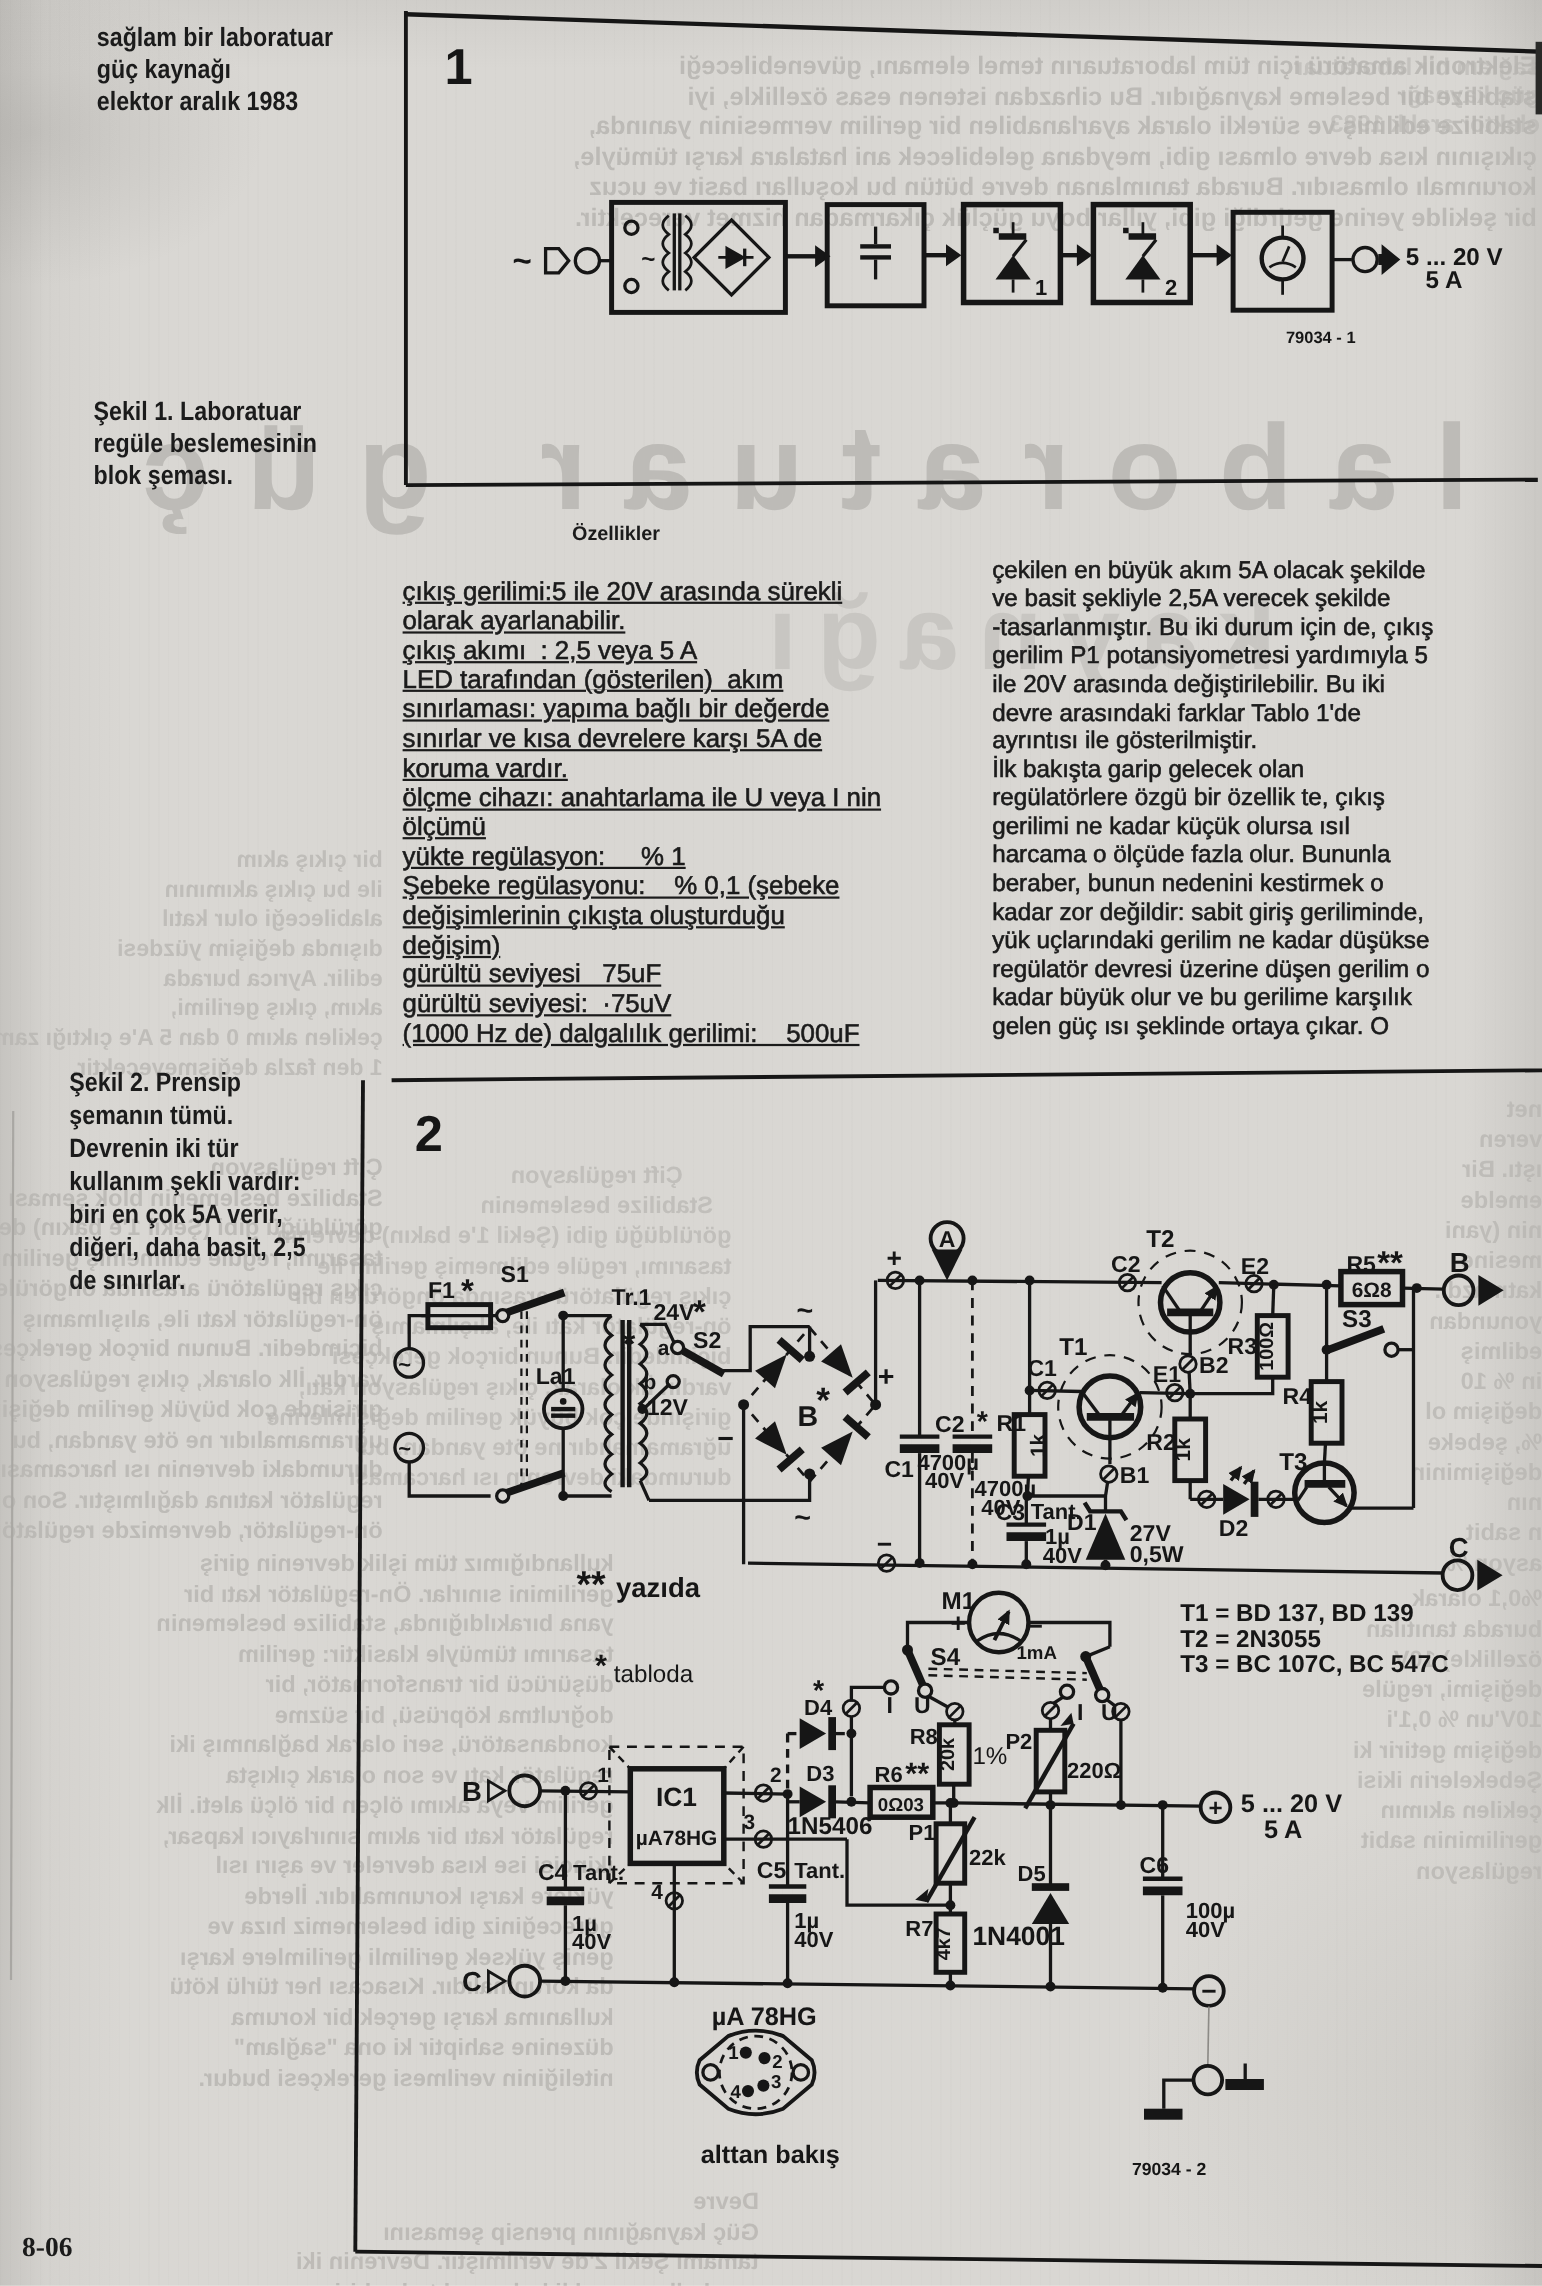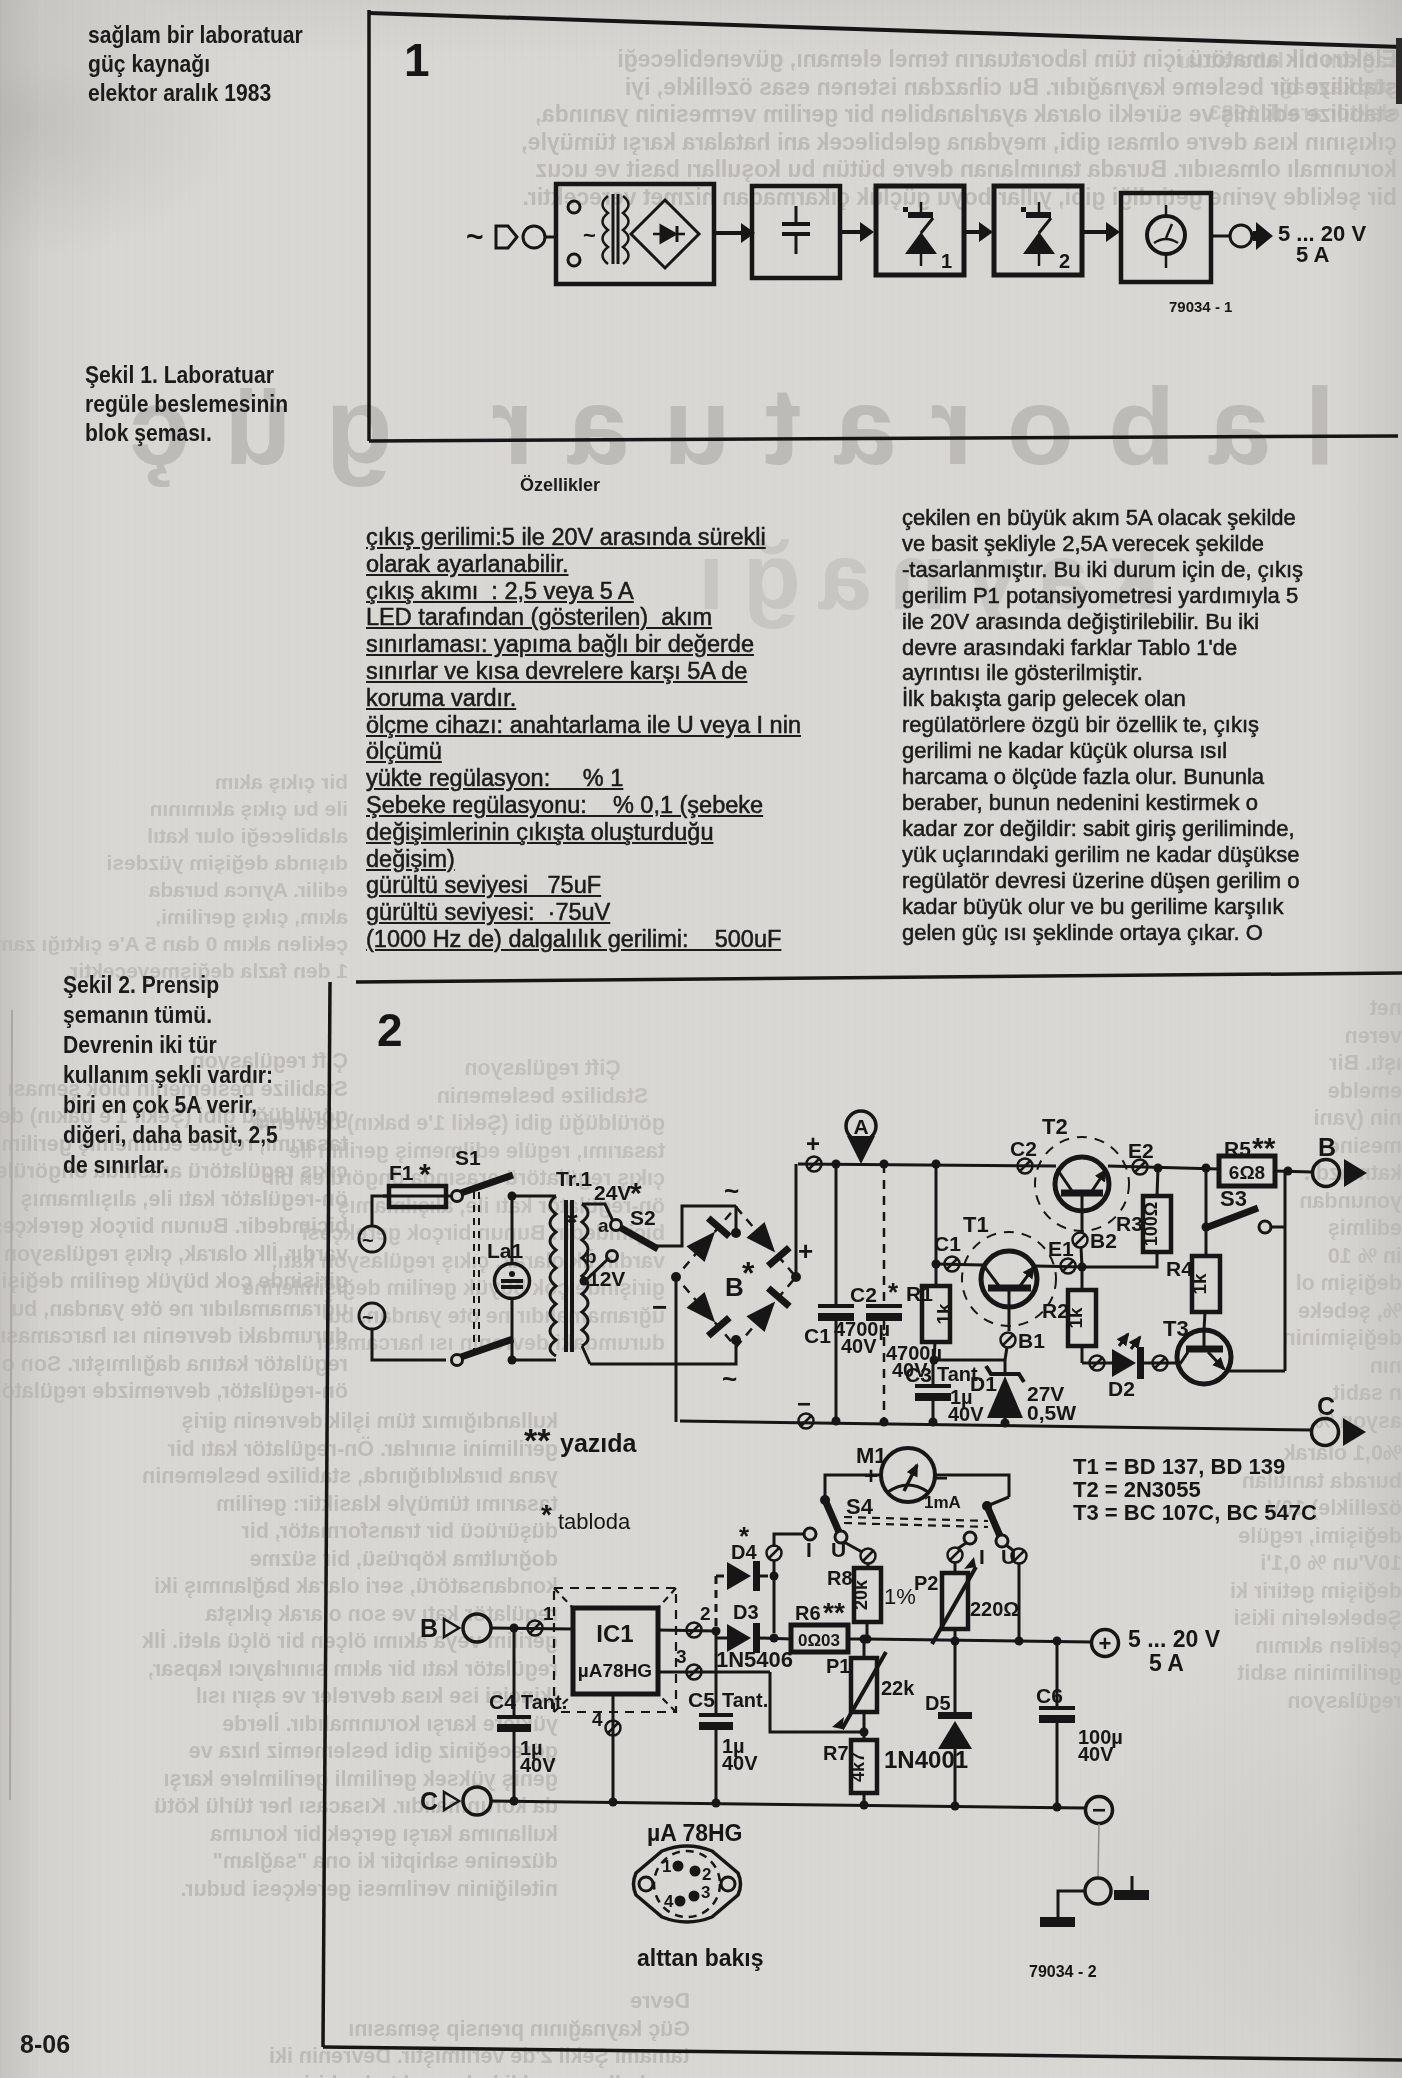--- a/index.html
+++ b/index.html
@@ -105,21 +105,21 @@
 gerilimi ne kadar küçük olursa ısıl<br>
 harcama o ölçüde fazla olur. Bununla<br>
 beraber, bunun nedenini kestirmek o<br>
 kadar zor değildir: sabit giriş geriliminde,<br>
 yük uçlarındaki gerilim ne kadar düşükse<br>
 regülatör devresi üzerine düşen gerilim o<br>
 kadar büyük olur ve bu gerilime karşılık<br>
 gelen güç ısı şeklinde ortaya çıkar. O
 </div>
 
-<div class="abs bold" style="left:20px;top:2030px;font-size:25px;">8-06</div>
+<div class="abs bold" style="left:20px;top:2030px;font-size:25px;font-family:Liberation Serif, serif;">8-06</div>
 
 <svg class="abs" style="left:0;top:0;" width="1402" height="2078" viewBox="0 0 1402 2078">
 <defs>
 <marker id="ah" markerUnits="userSpaceOnUse" markerWidth="18" markerHeight="14" refX="11" refY="6" orient="auto">
           <path d="M0,0 L13,6 L0,12 z" fill="#161616"></path>
         </marker>
 </defs>
 <g stroke="#161616" fill="none" stroke-width="3">
 
 <g>

